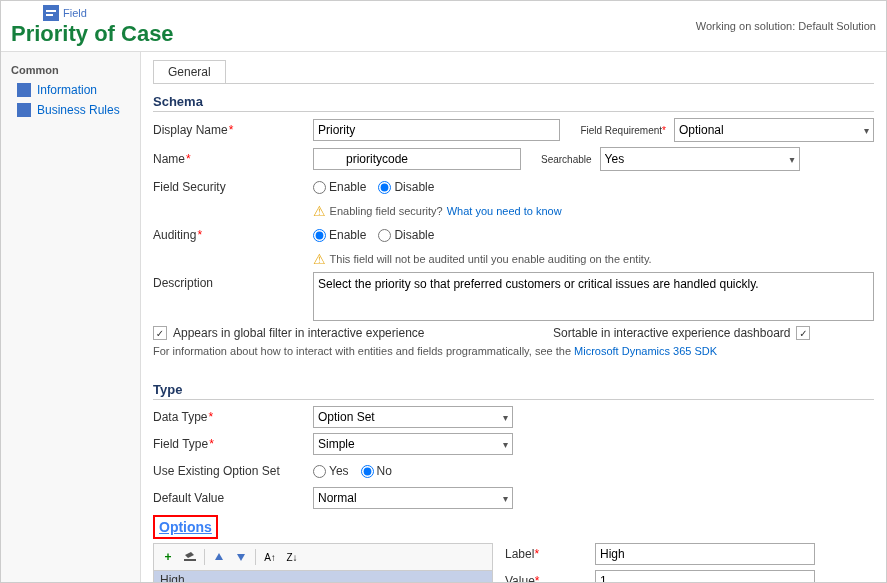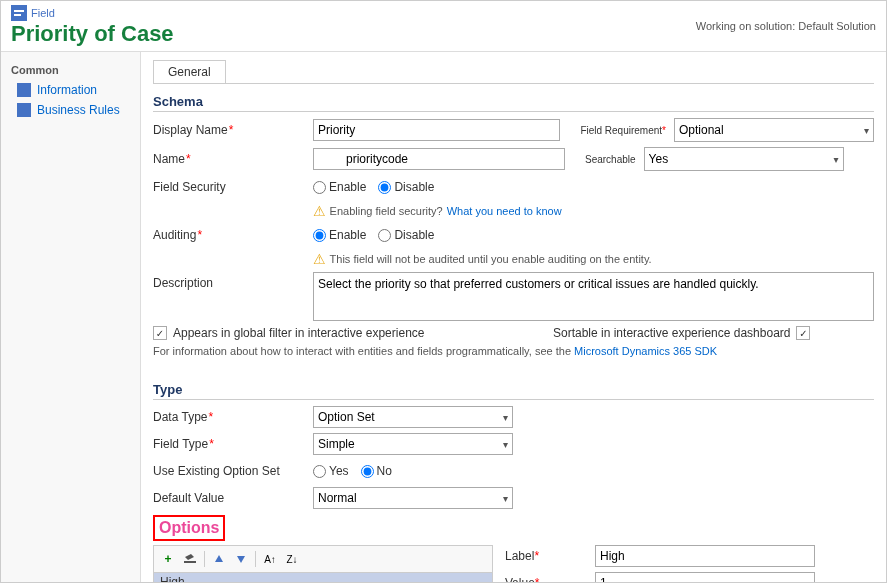--- a/index.html
+++ b/index.html
@@ -70,21 +70,21 @@
     .global-filter-left { display: flex; align-items: center; gap: 6px; width: 380px; }
     .global-filter-right { display: flex; align-items: center; gap: 6px; margin-left: 20px; }
     
     .info-text-row { font-size: 11px; color: #555; margin-bottom: 25px; padding-left: 0; }
     
     
     .type-section { margin-top: 6px; }
     
     
     .options-section { margin-top: 6px; }
-    .options-label { font-size: 16px; font-weight: 600; color: #ec4899; padding: 2px 4px; border: 2px solid red; display: inline-block; margin-bottom: 4px; }
+    .options-label { font-size: 14px; font-weight: 600; color: #3b82f6; padding: 2px 4px; border: 2px solid red; display: inline-block; margin-bottom: 4px; text-decoration: underline; }
     
     .options-layout { display: flex; gap: 12px; }
     
     .options-left { width: 340px; flex-shrink: 0; }
     .options-toolbar { display: flex; align-items: center; gap: 2px; padding: 3px 4px; background: #f8f8f8; border: 1px solid #ccc; border-bottom: none; }
     .toolbar-btn { width: 20px; height: 20px; border: 1px solid transparent; background: transparent; cursor: pointer; display: flex; align-items: center; justify-content: center; font-size: 12px; }
     .toolbar-separator { width: 1px; height: 16px; background: #ccc; margin: 0 2px; }
     
     .options-list { border: 1px solid #ccc; background: #fff; height: 100px; overflow-y: auto; }
     .option-item { padding: 2px 6px; font-size: 12px; cursor: pointer; }
@@ -98,21 +98,21 @@
     .options-textarea { border: 1px solid #aaa; height: 44px; padding: 2px 4px; font-size: 12px; width: 220px; resize: none; font-family: inherit; }
   </style>
 </head>
 <body>
 
 <div class="outer-container">
 
   <div class="top-bar">
     <div class="top-bar-left">
       <div style="display:flex; flex-direction:column;">
-        <div style="display:flex; align-items:center; gap:4px;">
+        <div style="display:flex; align-items:center; gap:4px;margin-left:32px;">
           <div class="field-icon">
             <svg width="14" height="14" viewBox="0 0 14 14">
               <rect width="14" height="14" fill="#4472c4"></rect>
               <rect x="2" y="4" width="10" height="2" fill="white"></rect>
               <rect x="2" y="8" width="7" height="2" fill="white"></rect>
             </svg>
           </div>
           <span class="field-label">Field</span>
         </div>
         <span class="page-title">Priority of Case</span>
@@ -161,21 +161,21 @@
               <option>Business Required</option>
             </select>
           </div>
         </div>
       </div>
 
       <div class="form-row">
         <div class="form-label">
           <span>Name</span><span class="required">*</span>
         </div>
-        <input type="text" class="text-input" style="width: 252px; max-width: 260px; padding-left: 32px;" value="prioritycode">
+        <input type="text" class="text-input" style="width: 208px; max-width: 260px; padding-left: 32px;" value="prioritycode">
         <div class="right-section">
           <span class="right-label">Searchable</span>
           <div class="right-select">
             <select>
               <option>Yes</option>
               <option>No</option>
             </select>
           </div>
         </div>
       </div>

